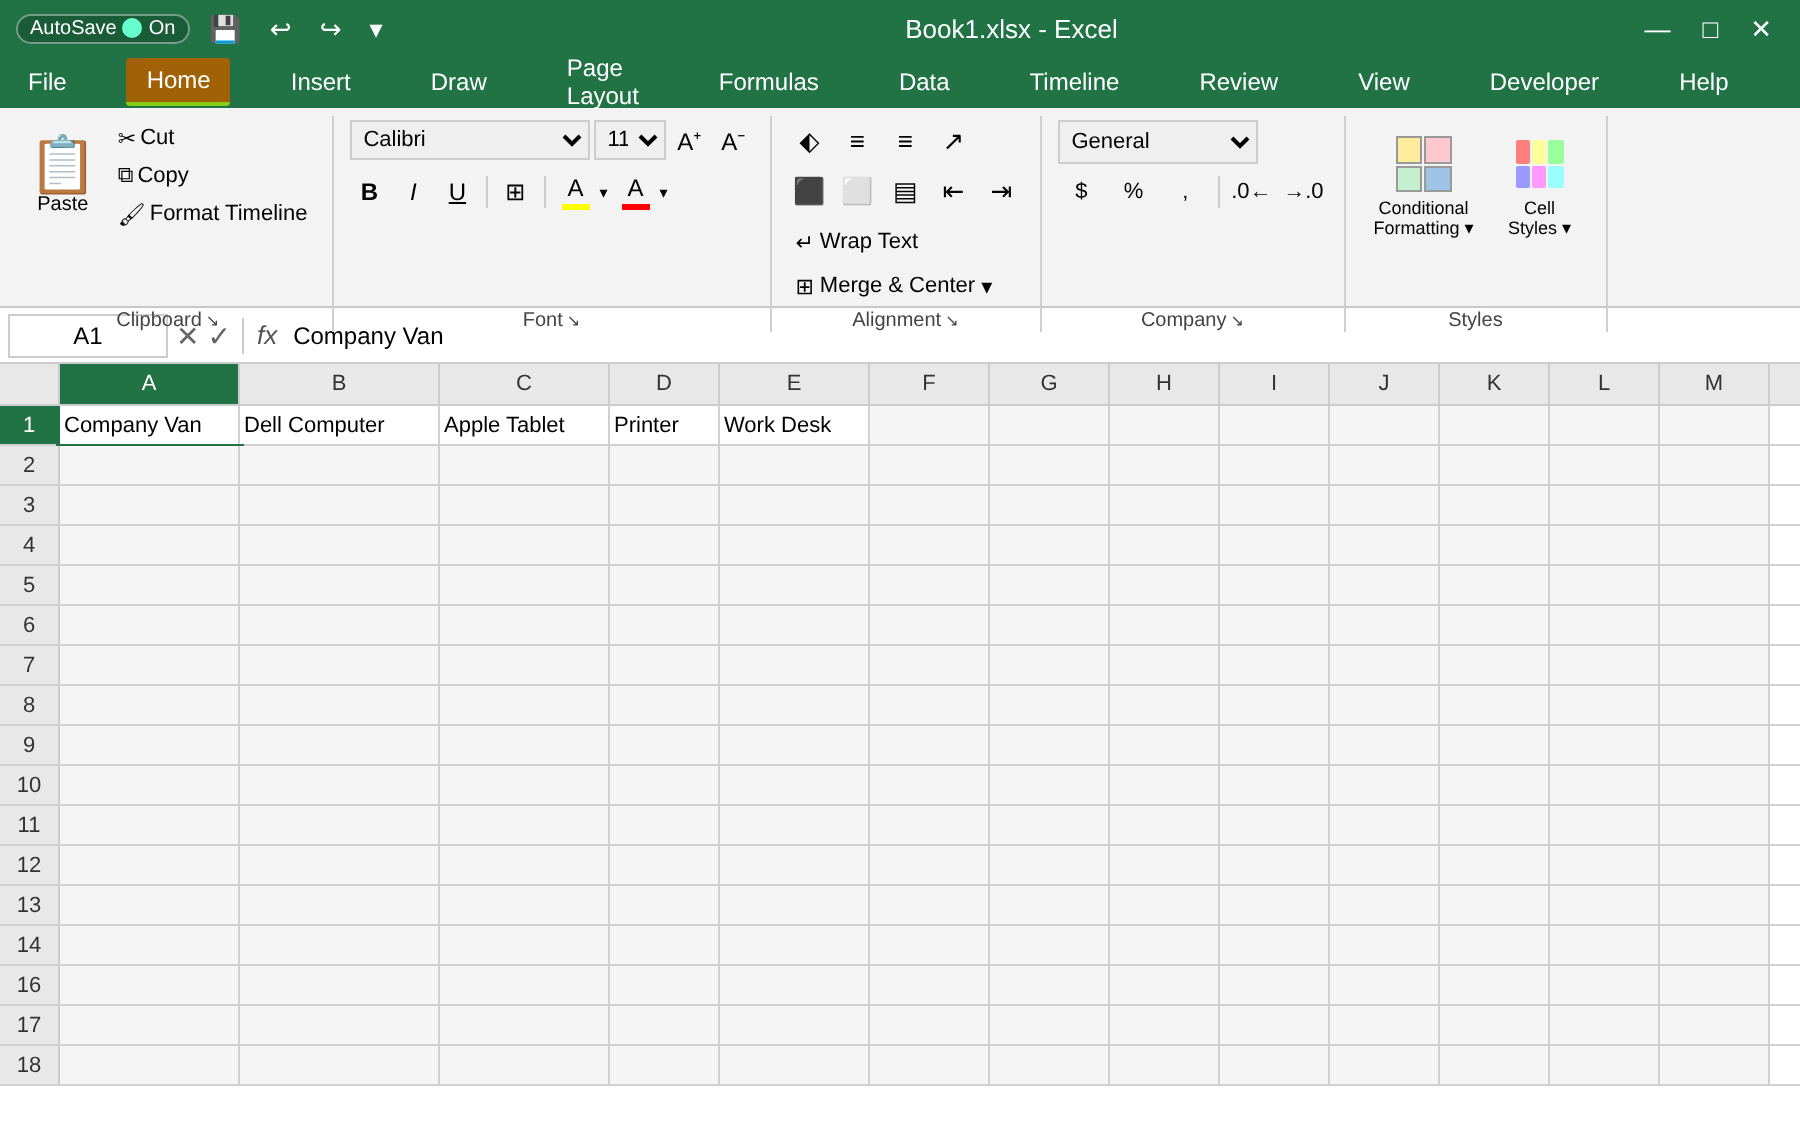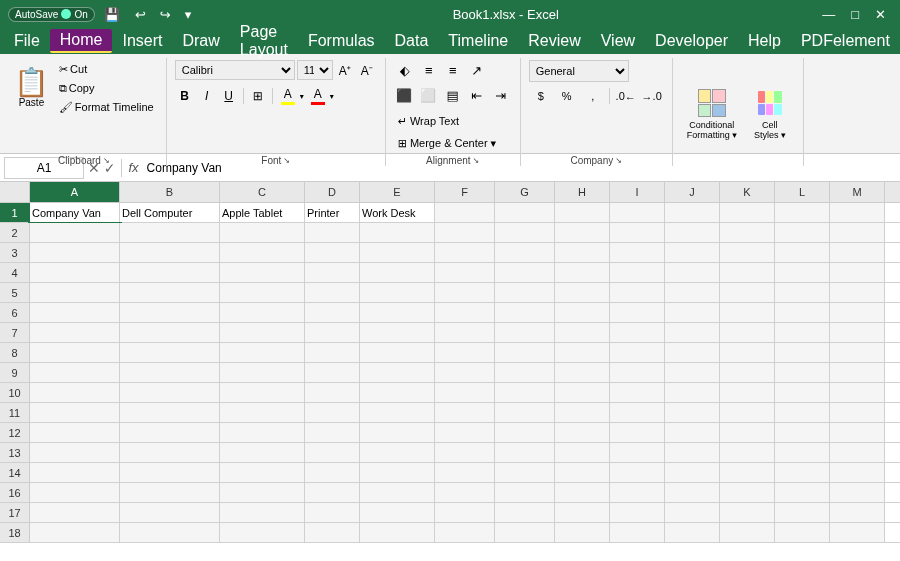--- a/index.html
+++ b/index.html
@@ -25,24 +25,25 @@
     .qs-icon { color: white; font-size: 13px; cursor: pointer; padding: 2px 4px; }
 
     
     #menu-bar {
       background: #217346;
       color: white;
       height: 26px;
       display: flex;
       align-items: center;
       padding: 0 4px;
-      font-size: 16px;
+      font-size: 12px;
+      gap: 20px;
     }
     .menu-item { padding: 2px 10px; cursor: pointer; border-radius: 2px; height: 24px; display: flex; align-items: center; }
-    .menu-item.active { background: #701a75; border-bottom: 2px solid #fde047; }
+    .menu-item.active { background: #a16207; border-bottom: 2px solid #84cc16; }
 
     
     #ribbon {
       background: #f3f3f3;
       border-bottom: 1px solid #c8c8c8;
       height: 100px;
       display: flex;
       flex-direction: column;
     }
     #ribbon-content {
@@ -427,21 +428,21 @@
           <div class="num-btn">→.0</div>
         </div>
       </div>
       <div class="ribbon-group-label">
         <span>Company</span>
         <span class="expand-icon">↘</span>
       </div>
     </div>
 
     <div class="ribbon-group">
-      <div class="ribbon-group-content" style="align-items:center; padding-top:4px;">
+      <div class="ribbon-group-content" style="align-items:flex-start; padding-top:4px;">
 
         <div class="styles-btn">
           <div class="styles-icon">
             <div class="cond-format-grid">
               <div class="cf-cell cf-yellow"></div>
               <div class="cf-cell cf-red"></div>
               <div class="cf-cell cf-green"></div>
               <div class="cf-cell cf-blue"></div>
             </div>
           </div>
@@ -459,20 +460,23 @@
               </div>
               <div class="cs-row">
                 <div class="cs-c" style="background:#9999ff;"></div>
                 <div class="cs-c" style="background:#ff99ff;"></div>
                 <div class="cs-c" style="background:#99ffff;"></div>
               </div>
             </div>
           </div>
           <span style="font-size:9px; text-align:center; line-height:1.1;">Cell<br>Styles ▾</span>
         </div>
+      </div>
+      <div class="ribbon-group-label">
+        <span>Styles</span>
       </div>
     </div>
 
   </div>
 </div>
 
 <div id="formula-bar">
   <input id="cell-ref" type="text" value="A1" style="">
   <div id="formula-icons">
     <span style="cursor:pointer;">✕</span>

